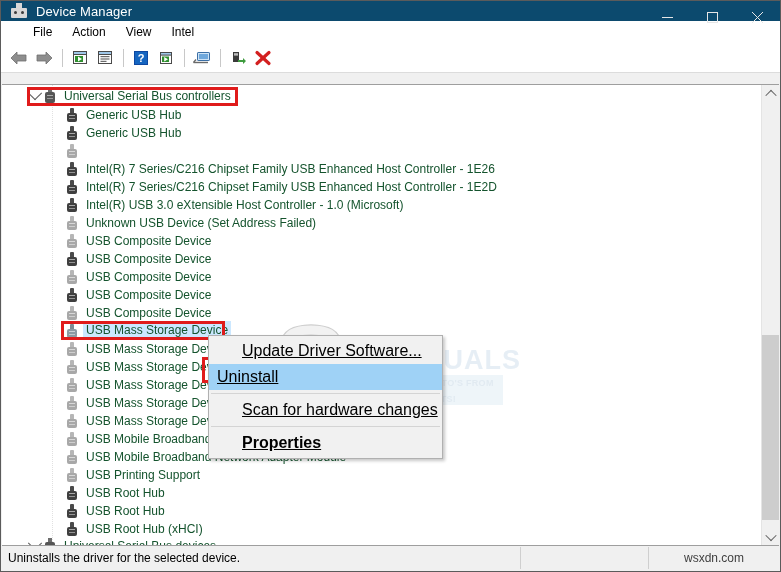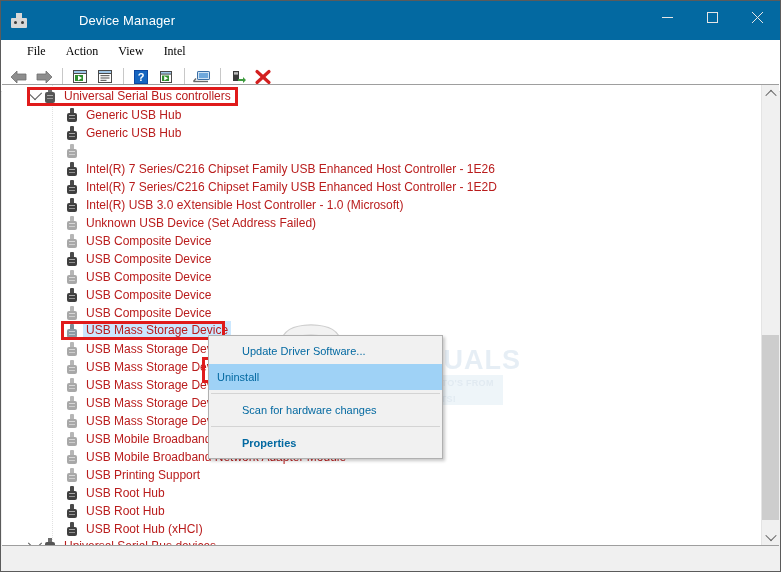--- a/index.html
+++ b/index.html
@@ -10,23 +10,22 @@
     font-size:12px;color:#000;background:#f0f0f0;
     -webkit-font-smoothing:antialiased;
   }
   .window{
     position:relative;width:781px;height:572px;box-sizing:border-box;
     background:#f0f0f0;border:1px solid #5b5b5b;overflow:hidden;
   }
 
   
   .titlebar{
-    height:39px;background:#0369a1;display:flex;align-items:center;
+    height:20px;background:#0c4a6e;display:flex;align-items:center;
     position:relative;
-    gap:43px;
   }
   .title-icon{
     width:18px;height:18px;margin-left:9px;margin-right:8px;
     position:relative;flex:none;
   }
   .ti-body{
     position:absolute;left:1px;top:6px;width:16px;height:10px;
     background:#d8d8d8;border-radius:1px;
   }
   .ti-neck{
@@ -43,21 +42,21 @@
   }
   .win-buttons{position:absolute;right:0;top:0;height:32px;display:flex;}
   .win-btn{
     width:45px;height:32px;display:flex;align-items:center;justify-content:center;
   }
   .win-btn svg{display:block;}
 
   
   .menubar{
     height:22px;background:#ffffff;display:flex;align-items:center;
-    padding-left:16px;border-bottom:1px solid #ffffff;font-family:Liberation Serif, serif;
+    padding-left:22px;border-bottom:1px solid #ffffff;
   }
   .menu-item{
     padding:2px 10px;font-size:12px;color:#000;line-height:16px;
   }
 
   
   .toolbar{
     height:28px;background:#ffffff;display:flex;align-items:center;
     padding-left:6px;border-bottom:1px solid #dcdcdc;
   }
@@ -80,21 +79,21 @@
   }
   .row{
     position:relative;height:18px;display:flex;align-items:center;
     white-space:nowrap;
   }
   .row .chev{
     width:14px;height:18px;display:flex;align-items:center;justify-content:center;
     flex:none;
   }
   .row .ico{width:16px;height:16px;flex:none;margin-right:6px;position:relative;}
-  .row .label{font-size:12px;line-height:16px;color:#b91c1c;}
+  .row .label{font-size:12px;line-height:16px;color:#14532d;}
   .row.depth0{padding-left:26px;}
   .row.depth1{padding-left:62px;align-items:flex-end;}
   .row.selected .label{background:#cce8ff;padding:1px 3px;margin-left:-3px;}
 
   
   .usb{position:relative;width:16px;height:16px;}
   .usb .stem{
     position:absolute;left:6px;top:1px;width:4px;height:6px;border-radius:1px;
   }
   .usb .head{
@@ -136,21 +135,21 @@
   .redbox{position:absolute;border:3px solid #e01b1b;box-sizing:border-box;pointer-events:none;}
 
   
   .ctxmenu{
     position:absolute;background:#f1f1f1;border:1px solid #b0b0b0;
     box-shadow:2px 2px 3px rgba(0,0,0,.22);
     padding:2px 0;
   }
   .ctx-item{
     height:26px;display:flex;align-items:center;padding-left:33px;
-    font-size:11px;color:#0369a1;white-space:nowrap;
+    font-size:16px;color:#000000;white-space:nowrap;text-decoration:underline;
   }
   .ctx-item.highlight{background:#9fd2f6;padding-left:8px;}
   .ctx-item.bold{font-weight:bold;}
   .ctx-sep{height:1px;background:#d4d4d4;margin:3px 2px 3px 2px;}
 
   
   .scrollbar{
     position:absolute;right:0;top:0;bottom:0;width:17px;background:#f0f0f0;
     border-left:1px solid #e4e4e4;
   }
@@ -468,14 +467,19 @@
       <div class="sb-arrow up">
           <i></i>
         </div>
       <div class="sb-thumb" style="top:250px;height:185px;"></div>
       <div class="sb-arrow down">
           <i></i>
         </div>
     </div>
   </div>
 
+  <div class="statusbar">
+    <div class="sb-cell main">Uninstalls the driver for the selected device.</div>
+    <div class="sb-cell mid"></div>
+    <div class="sb-cell right">wsxdn.com</div>
+  </div>
 
 </div>
 
 </body></html>

